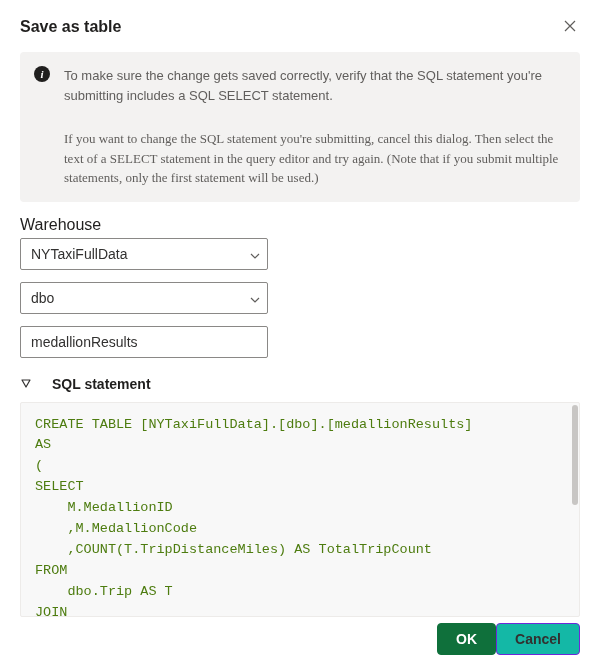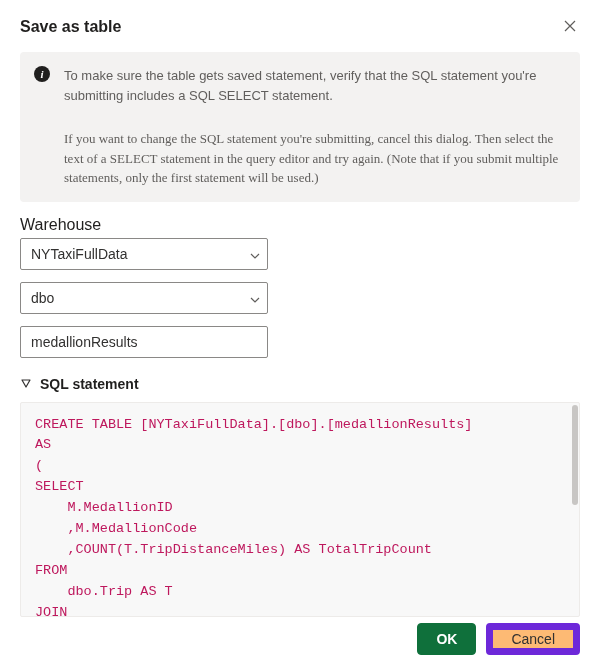--- a/index.html
+++ b/index.html
@@ -90,21 +90,21 @@
     position: absolute;
     right: 8px;
     top: 50%;
     transform: translateY(-50%);
     pointer-events: none;
     color: #605e5c;
   }
   .sql-header {
     display: flex;
     align-items: center;
-    gap: 8px;
+    gap: 20px;
     margin-top: 18px;
     margin-bottom: 10px;
     font-weight: 600;
     color: #201f1e;
   }
   .sql-box {
     background: #f8f8f8;
     border: 1px solid #edebe9;
     border-radius: 2px;
     padding: 12px 14px;
@@ -120,68 +120,67 @@
     width: 6px;
     height: 100px;
     background: #c8c6c4;
     border-radius: 3px;
   }
   .sql-pre {
     font-family: Consolas, "Courier New", monospace;
     font-size: 13.5px;
     line-height: 1.55;
     white-space: pre;
-    color: #be185d;
+    color: #4d7c0f;
   }
   .footer {
     position: absolute;
     right: 20px;
     bottom: 14px;
     display: flex;
-    gap: 10px;
   }
   .btn {
     height: 32px;
     min-width: 56px;
     padding: 0 18px;
     border-radius: 4px;
     font-size: 14px;
     font-family: inherit;
     font-weight: 600;
     cursor: pointer;
   }
   .btn-primary {
     background: #0f703b;
     color: #fff;
     border: 1px solid #0f703b;
   }
   .btn-secondary {
-    background: #fdba74;
+    background: #14b8a6;
     color: #323130;
-    border: 7px solid #6d28d9;
-    font-weight: 400;
+    border: 1px solid #6d28d9;
+    font-weight: 700;
   }
 </style>
 </head>
 <body>
 
 <div class="header">
   <h1 class="title">Save as table</h1>
   <button class="close-btn">
     <span>
       <svg width="12" height="12" viewBox="0 0 12 12">
           <path d="M1 1 L11 11 M11 1 L1 11" stroke="#605e5c" stroke-width="1.2" fill="none"></path>
         </svg>
     </span>
   </button>
 </div>
 
 <div class="info-box">
   <span class="info-icon">i</span>
-  <p>To make sure the table gets saved statement, verify that the SQL statement you're submitting includes a SQL SELECT statement.</p>
+  <p>To make sure the change gets saved correctly, verify that the SQL statement you're submitting includes a SQL SELECT statement.</p>
   <p>If you want to change the SQL statement you're submitting, cancel this dialog. Then select the text of a SELECT statement in the query editor and try again. (Note that if you submit multiple statements, only the first statement will be used.)</p>
 </div>
 
 <div class="field">
   <label class="field-label">Warehouse</label>
   <div class="select-wrap">
     <input class="select-input" readonly="" value="NYTaxiFullData" style="">
     <span class="chevron">
       <svg width="10" height="6" viewBox="0 0 10 6">
           <path d="M1 1 L5 5 L9 1" stroke="#605e5c" stroke-width="1.2" fill="none"></path>

